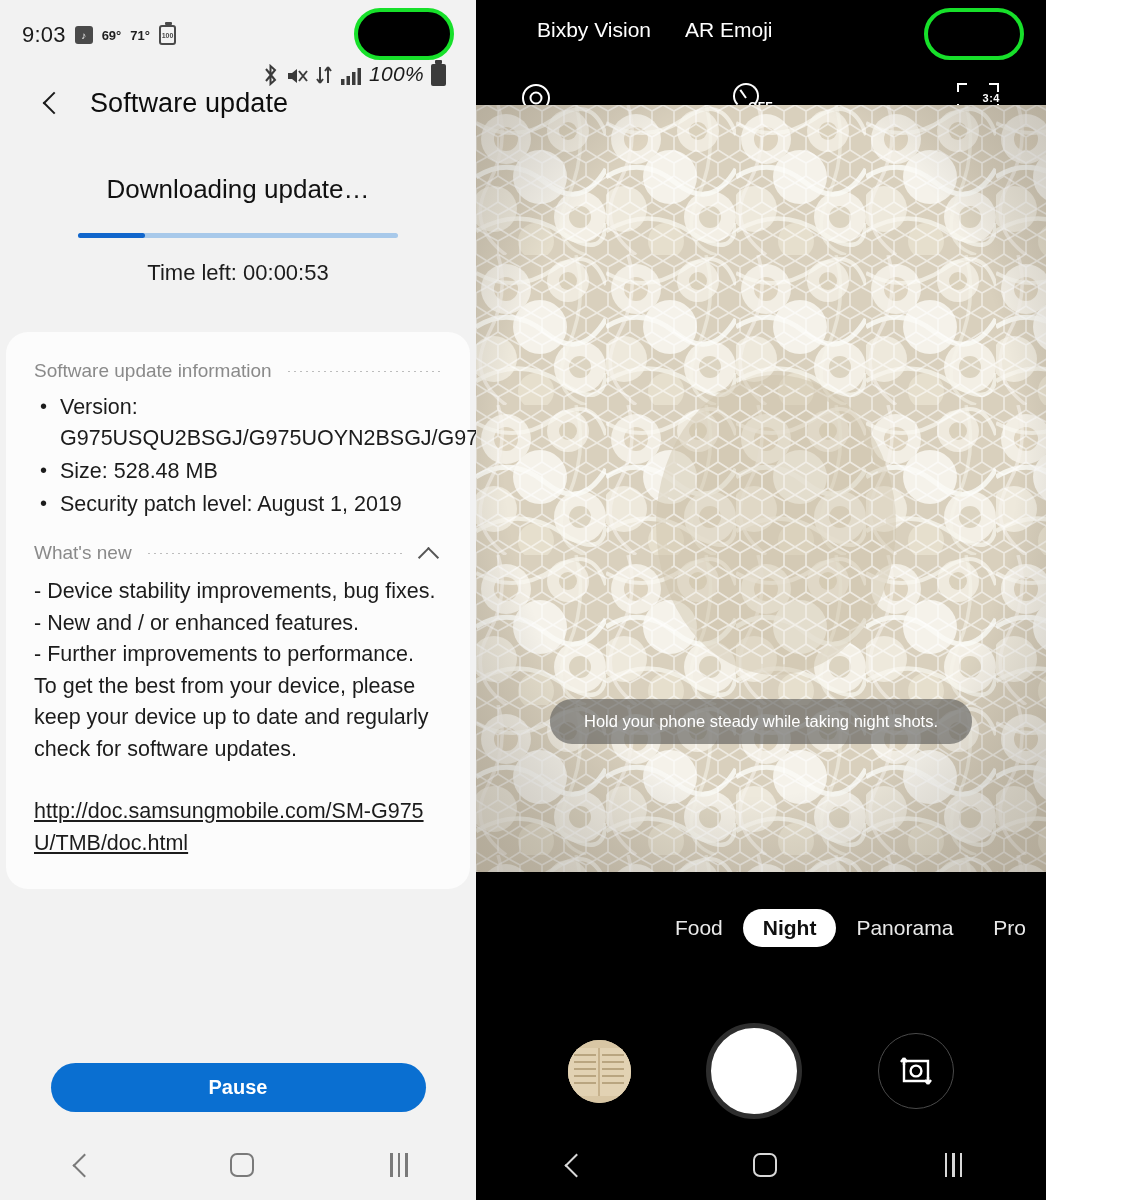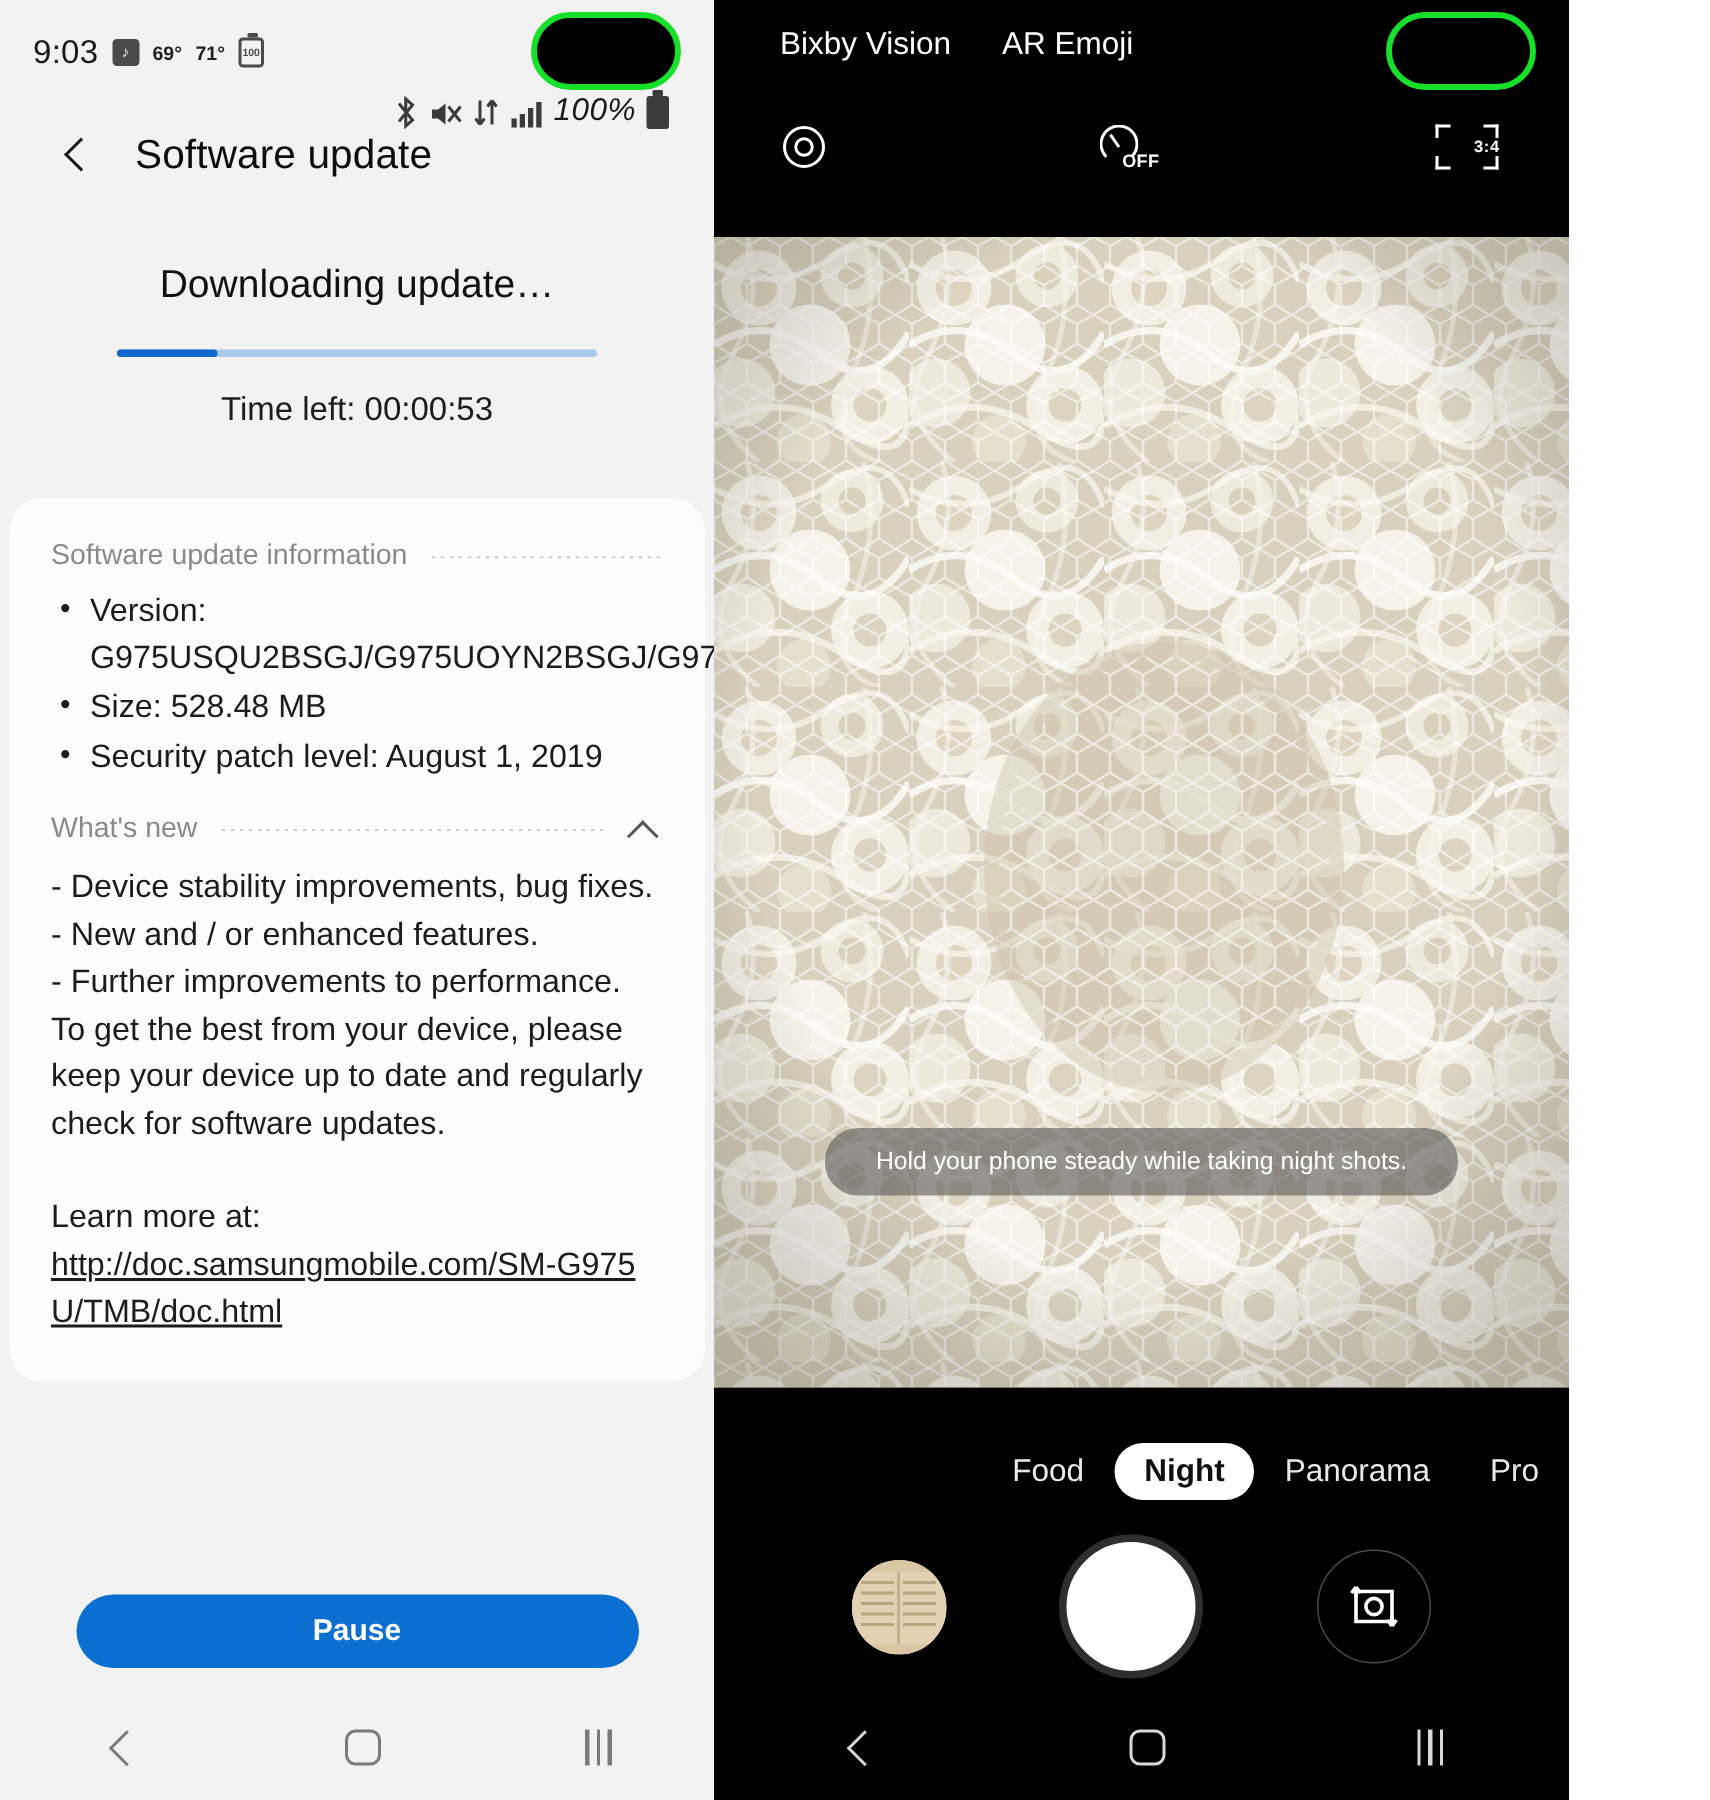--- a/index.html
+++ b/index.html
@@ -114,21 +114,21 @@
   }
   .navbar.dark .nav-back::before { border-color: #d8d8d8; }
   .nav-home { width: 24px; height: 24px; border: 2.4px solid #7a7a7a; border-radius: 7px; }
   .navbar.dark .nav-home { border-color: #d8d8d8; }
   .nav-recents { display: flex; gap: 5px; }
   .nav-recents span { display: block; width: 2.6px; height: 24px; background: #7a7a7a; }
   .navbar.dark .nav-recents span { background: #d8d8d8; }
 
   
   .right { width: 570px; height: 1200px; background: #000; position: relative; color: #fff; }
-  .cam-top { height: 158px; position: relative; }
+  .cam-top { height: 105px; position: relative; padding-left: 17px; }
   .cam-tabs { display: flex; gap: 34px; padding: 18px 0 0 44px; }
   .cam-tab { font-size: 21px; color: #fff; }
   .cam-icons {
     position: absolute; left: 0; right: 0; top: 74px; height: 48px;
     display: flex; align-items: center; justify-content: space-between; padding: 0 46px;
   }
   .gear {
     width: 28px; height: 28px; border: 2.4px solid #fff; border-radius: 50%; position: relative;
   }
   .gear::before {
@@ -257,21 +257,20 @@
           <span class="chev-up"></span>
         </div>
         <div class="wn-body">
           <div id="wn-bullets">
               <div class="para">- Device stability improvements, bug fixes.</div>
               <div class="para">- New and / or enhanced features.</div>
               <div class="para">- Further improvements to performance.</div>
             </div>
           <div class="para">To get the best from your device, please keep your device up to date and regularly check for software updates.</div>
           <div class="wn-gap"></div>
-          <div class="para">Learn more at:</div>
           <a class="link" href="#">http://doc.samsungmobile.com/SM-G975U/TMB/doc.html</a>
         </div>
       </div>
     </div>
 
     <div class="pause-wrap">
       <button class="pause-btn">Pause</button>
     </div>
 
     <div class="navbar">

